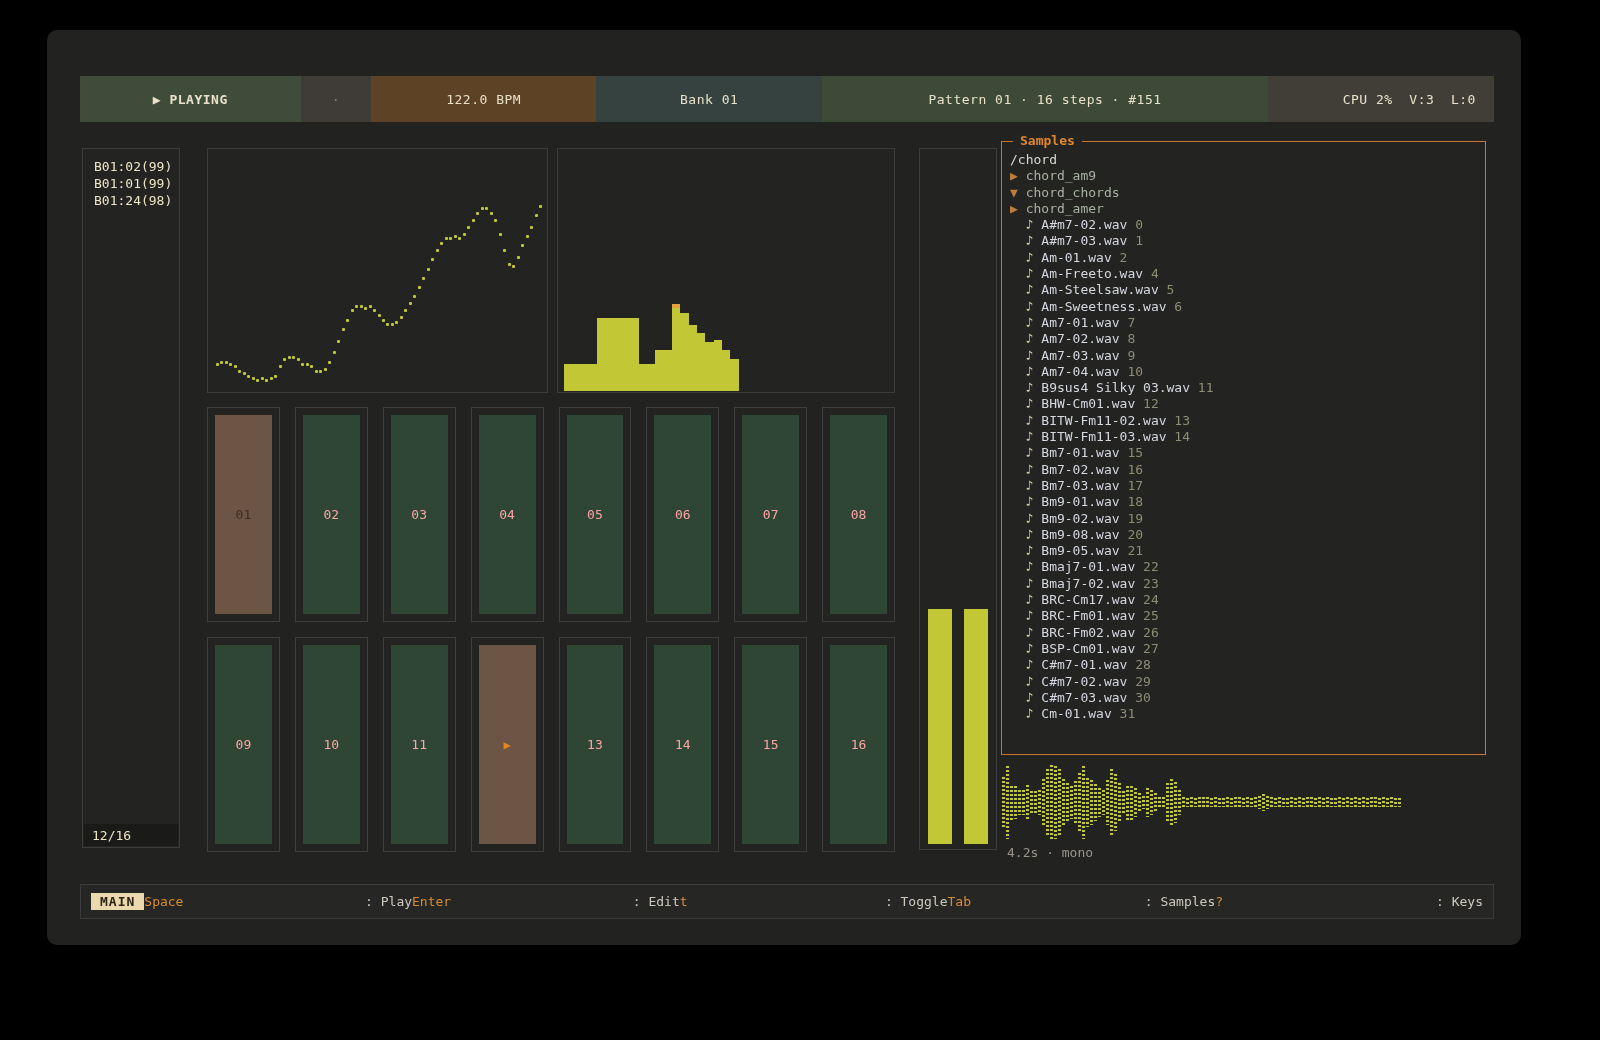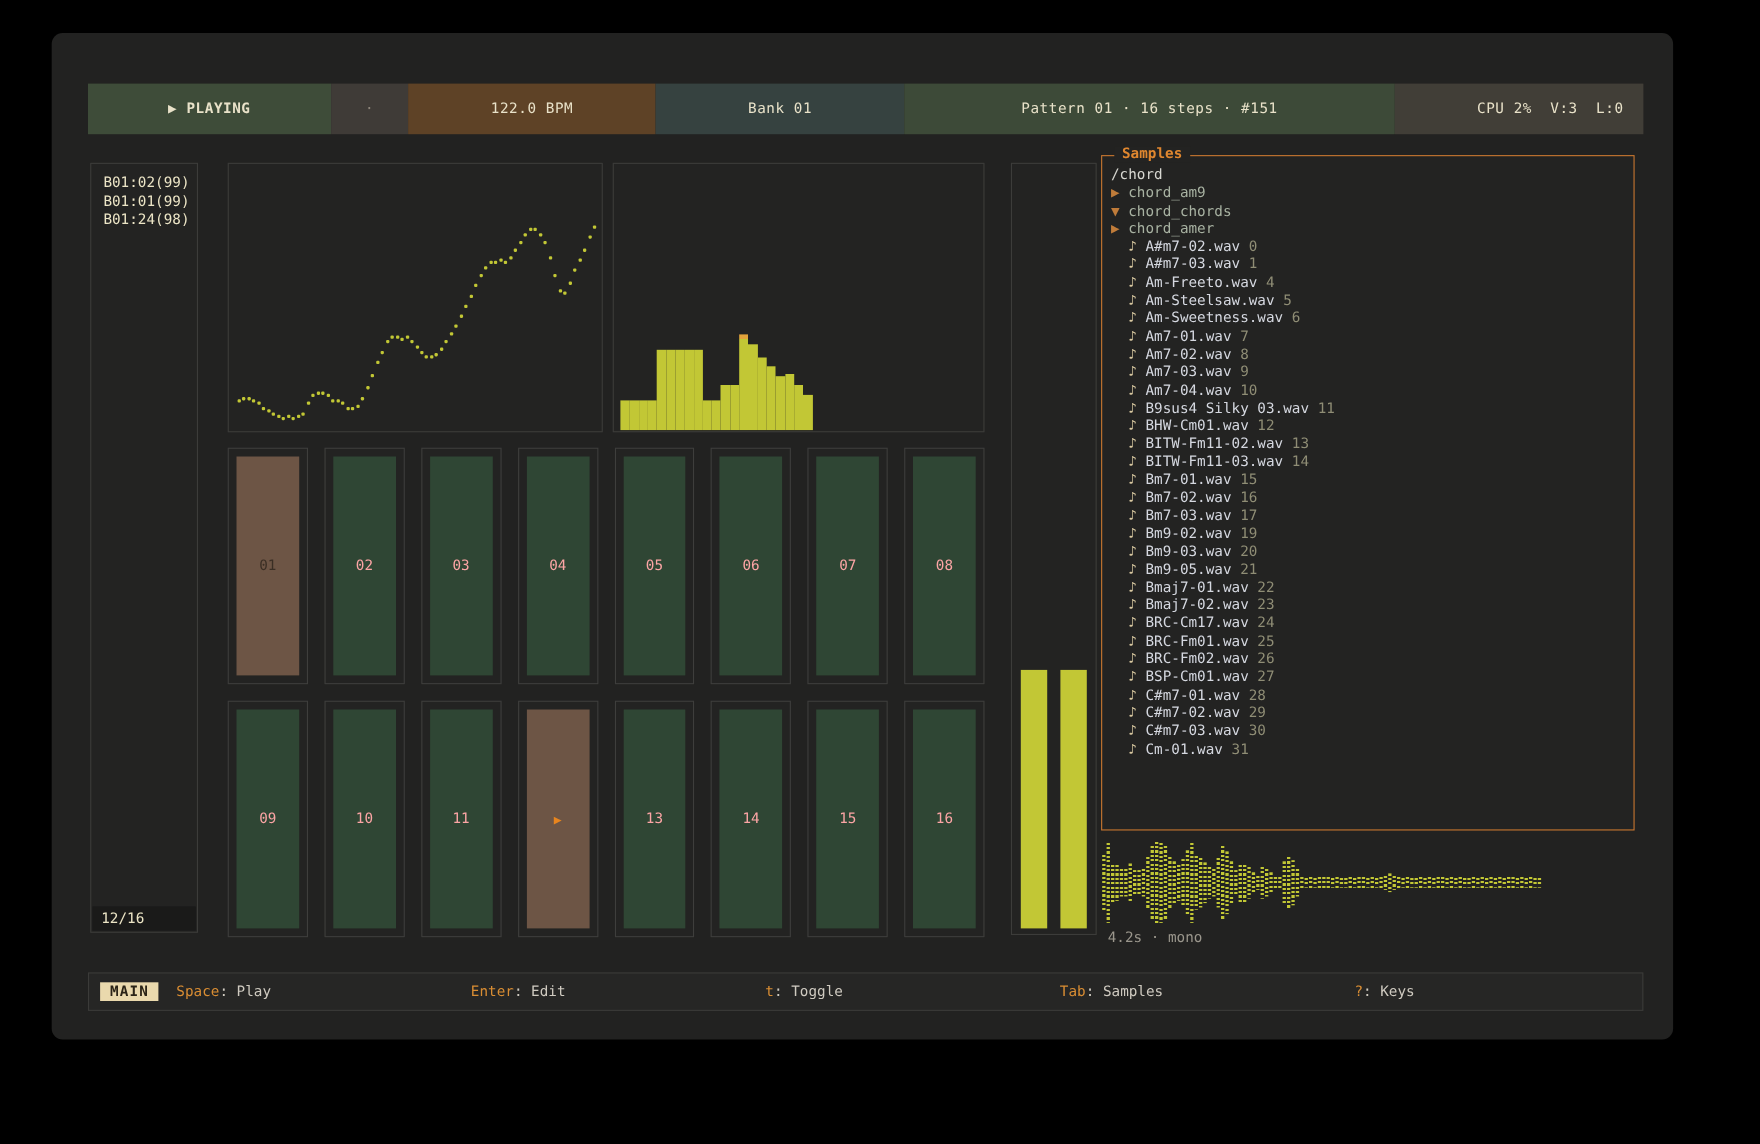--- a/index.html
+++ b/index.html
@@ -89,21 +89,21 @@
   .wcol { width:3px; flex:0 0 3px; }
   .wave-label { position:absolute; left:960px; top:815px; font-size:13px; color:#9a968c; }
 
   
   .footer { position:absolute; left:33px; top:854px; width:1414px; height:35px;
             background:#262625; border:1px solid #3b3b39;
             display:flex; align-items:center; padding:0 10px; }
   .mode-badge { background:#ead9ad; color:#2b2417; font-size:13px; font-weight:bold;
                 padding:1px 9px; letter-spacing:1px; }
   .shortcuts { flex:1; display:flex; }
-  .shortcut { flex:1; display:flex; justify-content:flex-start; font-size:13px;padding-left:16px; }
+  .shortcut { flex:1; display:flex; justify-content:space-between; font-size:13px; }
   .skey { color:#d98d33; }
   .slabel { color:#cfcac0; white-space:pre; }
 </style>
 </head>
 <body>
 
 <div class="window">
 
 
   <div class="statusbar" id="statusbar">
@@ -301,36 +301,38 @@
 
   <div class="panel samples">
     <div class="samples-title">Samples</div>
     <div class="tree" id="tree">
         <div class="tline tpath">/chord</div>
         <div class="tline"><span class="tarrow">▶ </span><span class="tfolder">chord_am9</span></div>
         <div class="tline"><span class="tarrow">▼ </span><span class="tfolder">chord_chords</span></div>
         <div class="tline"><span class="tarrow">▶ </span><span class="tfolder">chord_amer</span></div>
         <div class="tline"><span class="tnote">  ♪ </span><span class="tfile">A#m7-02.wav</span><span class="tidx"> 0</span></div>
         <div class="tline"><span class="tnote">  ♪ </span><span class="tfile">A#m7-03.wav</span><span class="tidx"> 1</span></div>
+        <div class="tline"><span class="tnote">  ♪ </span><span class="tfile">Am-01.wav</span><span class="tidx"> 2</span></div>
         <div class="tline"><span class="tnote">  ♪ </span><span class="tfile">Am-Freeto.wav</span><span class="tidx"> 4</span></div>
         <div class="tline"><span class="tnote">  ♪ </span><span class="tfile">Am-Steelsaw.wav</span><span class="tidx"> 5</span></div>
         <div class="tline"><span class="tnote">  ♪ </span><span class="tfile">Am-Sweetness.wav</span><span class="tidx"> 6</span></div>
         <div class="tline"><span class="tnote">  ♪ </span><span class="tfile">Am7-01.wav</span><span class="tidx"> 7</span></div>
         <div class="tline"><span class="tnote">  ♪ </span><span class="tfile">Am7-02.wav</span><span class="tidx"> 8</span></div>
         <div class="tline"><span class="tnote">  ♪ </span><span class="tfile">Am7-03.wav</span><span class="tidx"> 9</span></div>
         <div class="tline"><span class="tnote">  ♪ </span><span class="tfile">Am7-04.wav</span><span class="tidx"> 10</span></div>
         <div class="tline"><span class="tnote">  ♪ </span><span class="tfile">B9sus4 Silky 03.wav</span><span class="tidx"> 11</span></div>
         <div class="tline"><span class="tnote">  ♪ </span><span class="tfile">BHW-Cm01.wav</span><span class="tidx"> 12</span></div>
         <div class="tline"><span class="tnote">  ♪ </span><span class="tfile">BITW-Fm11-02.wav</span><span class="tidx"> 13</span></div>
         <div class="tline"><span class="tnote">  ♪ </span><span class="tfile">BITW-Fm11-03.wav</span><span class="tidx"> 14</span></div>
         <div class="tline"><span class="tnote">  ♪ </span><span class="tfile">Bm7-01.wav</span><span class="tidx"> 15</span></div>
         <div class="tline"><span class="tnote">  ♪ </span><span class="tfile">Bm7-02.wav</span><span class="tidx"> 16</span></div>
         <div class="tline"><span class="tnote">  ♪ </span><span class="tfile">Bm7-03.wav</span><span class="tidx"> 17</span></div>
+        <div class="tline"><span class="tnote">  ♪ </span><span class="tfile">Bm9-01.wav</span><span class="tidx"> 18</span></div>
         <div class="tline"><span class="tnote">  ♪ </span><span class="tfile">Bm9-02.wav</span><span class="tidx"> 19</span></div>
-        <div class="tline"><span class="tnote">  ♪ </span><span class="tfile">Bm9-03.wav</span><span class="tidx"> 20</span></div>
+        <div class="tline"><span class="tnote">  ♪ </span><span class="tfile">Bm9-08.wav</span><span class="tidx"> 20</span></div>
         <div class="tline"><span class="tnote">  ♪ </span><span class="tfile">Bm9-05.wav</span><span class="tidx"> 21</span></div>
         <div class="tline"><span class="tnote">  ♪ </span><span class="tfile">Bmaj7-01.wav</span><span class="tidx"> 22</span></div>
         <div class="tline"><span class="tnote">  ♪ </span><span class="tfile">Bmaj7-02.wav</span><span class="tidx"> 23</span></div>
         <div class="tline"><span class="tnote">  ♪ </span><span class="tfile">BRC-Cm17.wav</span><span class="tidx"> 24</span></div>
         <div class="tline"><span class="tnote">  ♪ </span><span class="tfile">BRC-Fm01.wav</span><span class="tidx"> 25</span></div>
         <div class="tline"><span class="tnote">  ♪ </span><span class="tfile">BRC-Fm02.wav</span><span class="tidx"> 26</span></div>
         <div class="tline"><span class="tnote">  ♪ </span><span class="tfile">BSP-Cm01.wav</span><span class="tidx"> 27</span></div>
         <div class="tline"><span class="tnote">  ♪ </span><span class="tfile">C#m7-01.wav</span><span class="tidx"> 28</span></div>
         <div class="tline"><span class="tnote">  ♪ </span><span class="tfile">C#m7-02.wav</span><span class="tidx"> 29</span></div>
         <div class="tline"><span class="tnote">  ♪ </span><span class="tfile">C#m7-03.wav</span><span class="tidx"> 30</span></div>

